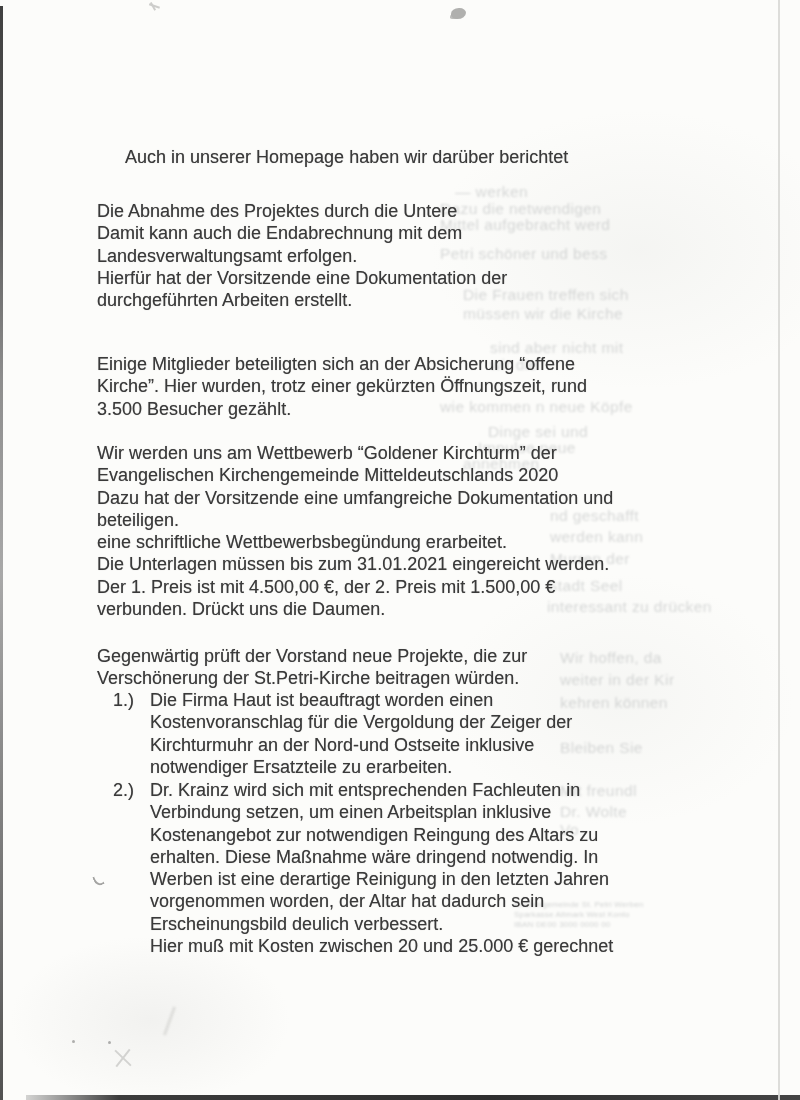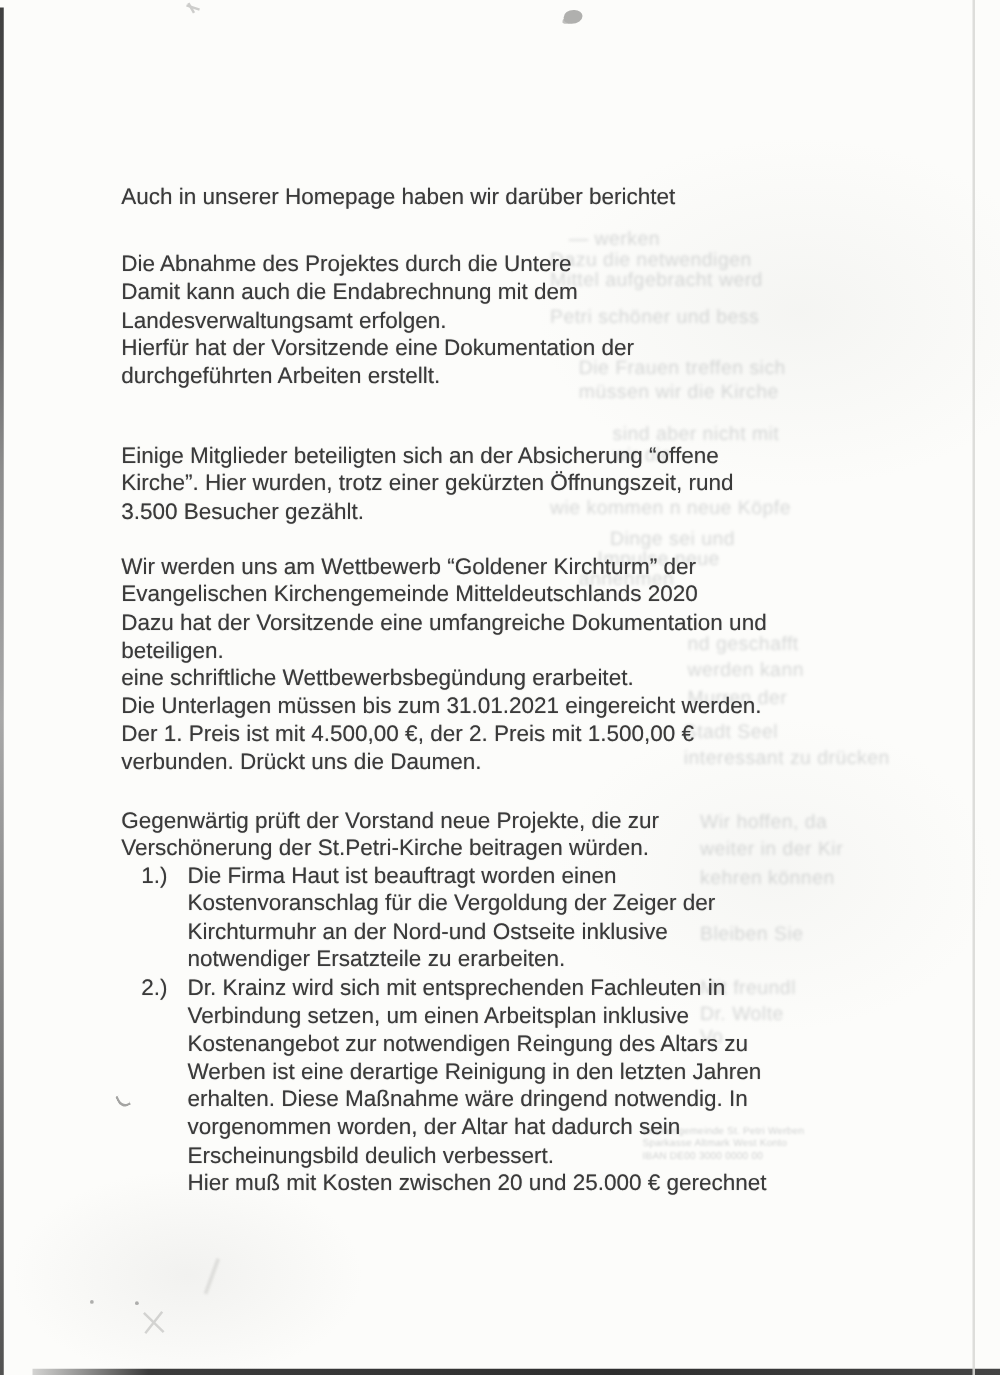--- a/index.html
+++ b/index.html
@@ -13,21 +13,21 @@
     font-family:"Liberation Sans","DejaVu Sans",sans-serif;
   }
   
   .content{
     position:absolute;left:97px;top:0;width:640px;
     font-size:18px;line-height:22.3px;color:#3a3a3a;
     text-shadow:0 0 0.7px rgba(70,70,70,0.55);
   }
   .para{position:absolute;left:0;}
   .ln{white-space:nowrap;}
-  .p-intro{top:146px;}
+  .p-intro{top:146px;margin-left:28px;}
   .p-acceptance{top:200px;}
   .p-openchurch{top:353px;}
   .p-competition{top:442px;}
   .p-projects{top:645px;}
   .li{position:absolute;left:0;}
   .li-1{top:689px;}
   .li-2{top:779px;}
   .li .marker{position:absolute;left:16px;top:0;white-space:nowrap;}
   .li .li-lines{position:absolute;left:53px;top:0;}
   
@@ -176,22 +176,22 @@
         <div class="ln">notwendiger Ersatzteile zu erarbeiten.</div>
       </div>
     </div>
 
     <div class="li li-2">
       <div class="marker">2.)</div>
       <div class="li-lines">
         <div class="ln">Dr. Krainz wird sich mit entsprechenden Fachleuten in</div>
         <div class="ln">Verbindung setzen, um einen Arbeitsplan inklusive</div>
         <div class="ln">Kostenangebot zur notwendigen Reingung des Altars zu</div>
+        <div class="ln">erhalten. Diese Maßnahme wäre dringend notwendig. In</div>
         <div class="ln">Werben ist eine derartige Reinigung in den letzten Jahren</div>
-        <div class="ln">erhalten. Diese Maßnahme wäre dringend notwendig. In</div>
         <div class="ln">vorgenommen worden, der Altar hat dadurch sein</div>
         <div class="ln">Erscheinungsbild deulich verbessert.</div>
         <div class="ln">Hier muß mit Kosten zwischen 20 und 25.000 € gerechnet</div>
       </div>
     </div>
 
   </div>
 </div>
 
 </body></html>

